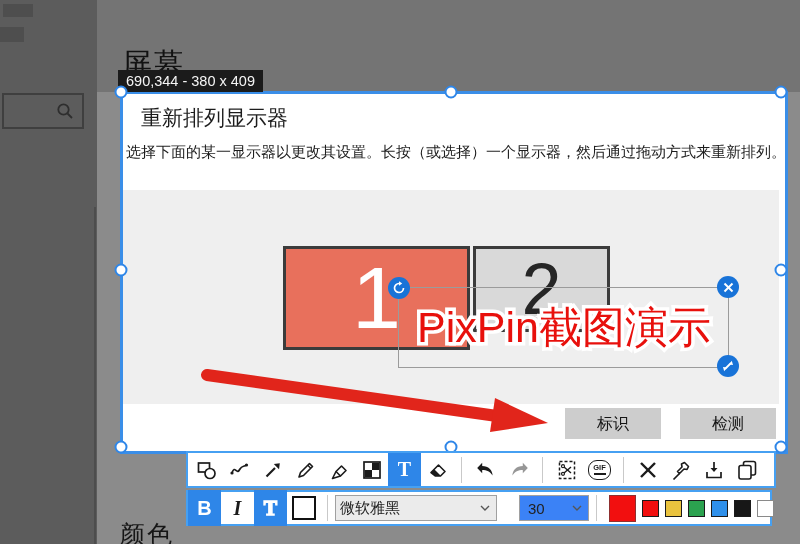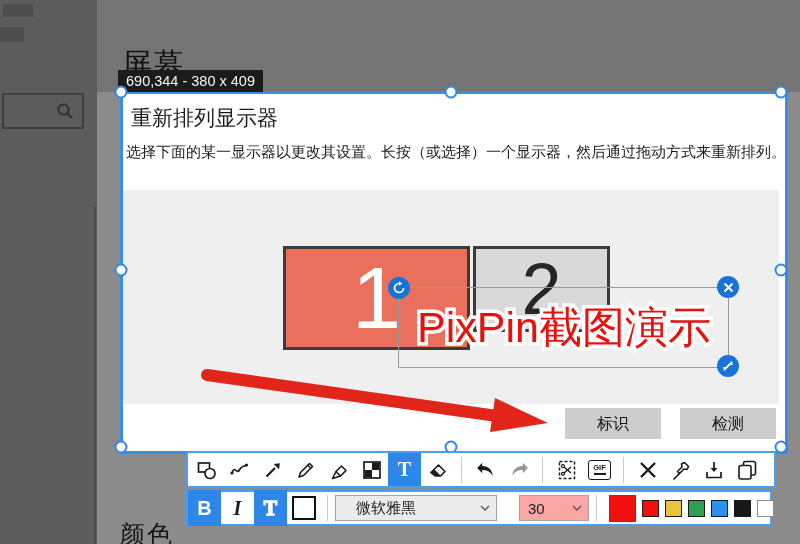--- a/index.html
+++ b/index.html
@@ -18,21 +18,21 @@
   .page-title{left:121px;top:44px;font-size:31px;color:#121212;letter-spacing:1px;text-decoration:underline;}
   .color-label{left:120px;top:518px;font-size:25px;color:#161616;letter-spacing:2px;}
 
   
   .tooltip{left:118px;top:70px;height:22px;background:#1b1b1b;color:#f5f5f5;
            font-size:14.5px;line-height:22px;padding:0 8px;z-index:6;}
 
   
   .sel{left:120px;top:91px;width:662px;height:357px;border:3px solid #3a8ee8;
        background:#ffffff;box-sizing:content-box;z-index:2;}
-  .sel-head{position:absolute;left:8px;top:10px;font-size:21px;color:#1c1c1c;}
+  .sel-head{position:absolute;left:18px;top:10px;font-size:21px;color:#1c1c1c;}
   .sel-desc{position:absolute;left:3px;top:49px;font-size:15px;color:#1c1c1c;white-space:nowrap;}
   .panel{position:absolute;left:0;top:96px;width:656px;height:214px;background:#efefef;}
   .mon{position:absolute;border:3px solid #3b3b3b;display:flex;align-items:center;justify-content:center;box-sizing:border-box;}
   .mon1{left:160px;top:152px;width:187px;height:104px;background:#e8705c;}
   .mon1 span{color:#fff;font-size:88px;font-weight:300;line-height:1;}
   .mon2{left:350px;top:152px;width:137px;height:86px;background:#d9d9d9;}
   .mon2 span{color:#262626;font-size:72px;font-weight:300;line-height:1;}
   .btn{position:absolute;width:96px;height:31px;background:#cdcdcd;border:none;
        font-size:16px;color:#151515;font-family:inherit;text-align:center;line-height:31px;}
   .btn-identify{left:442px;top:314px;}
@@ -58,36 +58,36 @@
 
   
   .bar{background:#fff;border:2px solid #46a0f2;display:flex;align-items:center;
        box-sizing:border-box;z-index:8;}
   .bar1{left:186px;top:451px;width:590px;height:37px;padding:0 2px;}
   .bar2{left:186px;top:490px;width:586px;height:36px;}
   .tool{width:33px;height:29px;display:flex;align-items:center;justify-content:center;flex:0 0 auto;}
   .tool.active{background:#2e86e8;height:33px;}
   .tool-T{color:#fff;font-size:20px;font-weight:bold;font-family:"Liberation Serif","DejaVu Serif",serif;}
   .vsep{width:1px;height:26px;background:#c9c9c9;margin:0 7px;flex:0 0 auto;}
-  .gif-box{width:21px;height:18px;border:1.7px solid #1b1b1b;border-radius:3px;display:flex;
+  .gif-box{width:21px;height:18px;border:1.7px solid #1b1b1b;border-radius:9px;display:flex;
            flex-direction:column;align-items:center;justify-content:center;}
   .gif-box span{font-size:7.5px;font-weight:bold;color:#1b1b1b;line-height:1;}
   .gif-box i{display:block;width:12px;height:1.5px;background:#1b1b1b;margin-top:1.5px;}
 
   .fmt{width:33px;height:36px;display:flex;align-items:center;justify-content:center;
        font-size:20px;font-weight:bold;color:#1b1b1b;flex:0 0 auto;}
   .fmt.active{background:#2e86e8;color:#fff;}
   .fmt-i{font-style:italic;font-family:"Liberation Serif","DejaVu Serif",serif;}
   .fmt-outline{color:transparent;-webkit-text-stroke:1.4px #fff;font-family:"Liberation Serif","DejaVu Serif",serif;}
   .sw-tile{width:33px;height:36px;display:flex;align-items:center;justify-content:center;flex:0 0 auto;}
   .sw-white{width:20px;height:20px;background:#fff;border:2px solid #111;}
   .select{height:26px;border:1px solid #a0a0a0;display:flex;align-items:center;
           font-size:15px;color:#222;flex:0 0 auto;box-sizing:border-box;}
-  .sel-font{width:162px;background:#ebebeb;padding-left:20px;justify-content:space-between;}
-  .sel-size{width:70px;background:#fca5a5;padding-left:8px;justify-content:space-between;margin-left:22px;}
+  .sel-font{width:162px;background:#ebebeb;padding-left:4px;justify-content:space-between;}
+  .sel-size{width:70px;background:#3b82f6;padding-left:8px;justify-content:space-between;margin-left:22px;}
   .chev{margin-right:6px;}
   .big-sw{width:25px;height:25px;background:#f20f0f;border:1px solid #8f2f2f;margin-left:5px;flex:0 0 auto;}
   .sm-sw{width:17px;height:17px;margin-left:6px;border:1px solid #1b1b1b;flex:0 0 auto;box-sizing:border-box;}
   .sw-r{background:#f20f0f;} .sw-y{background:#eac33e;} .sw-g{background:#2ba24f;}
   .sw-b{background:#2f90ea;} .sw-k{background:#171717;} .sw-w{background:#ffffff;border-color:#8a8a8a;}
   .sm-sw:first-of-type{margin-left:10px;}
   svg{display:block;}
 </style>
 </head>
 <body>

